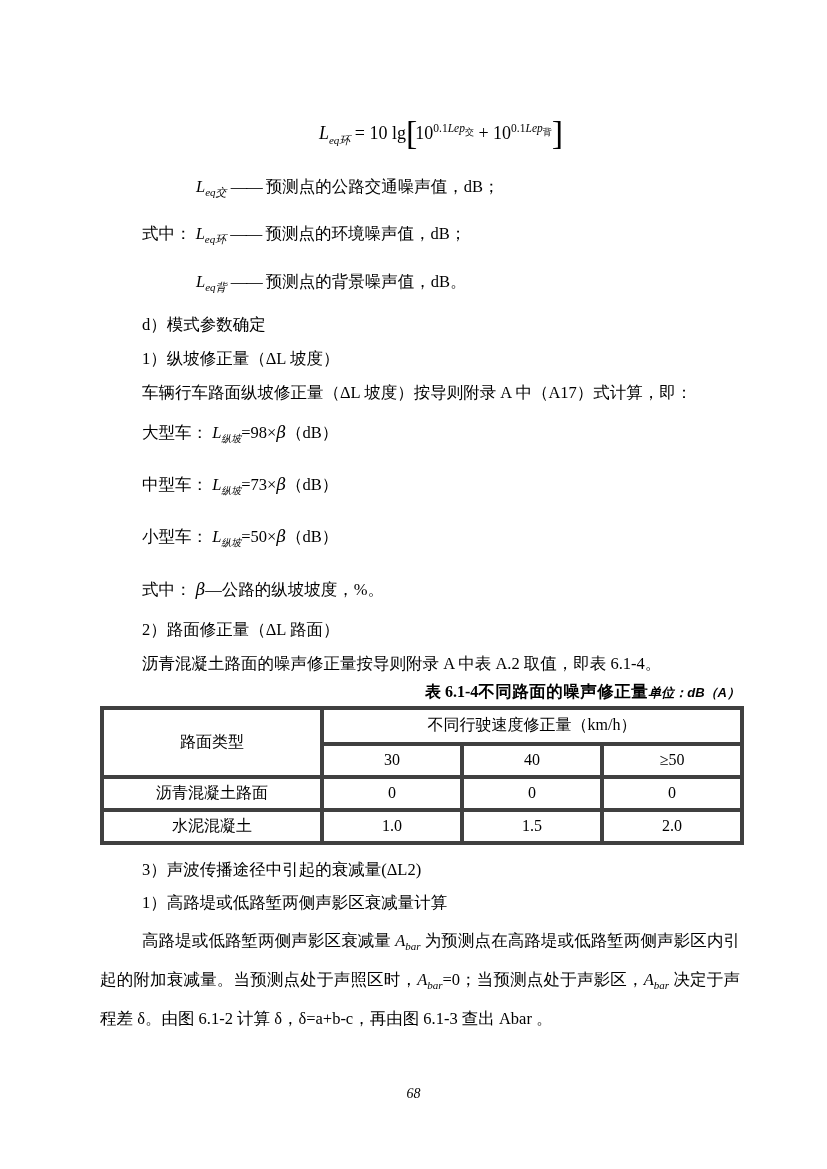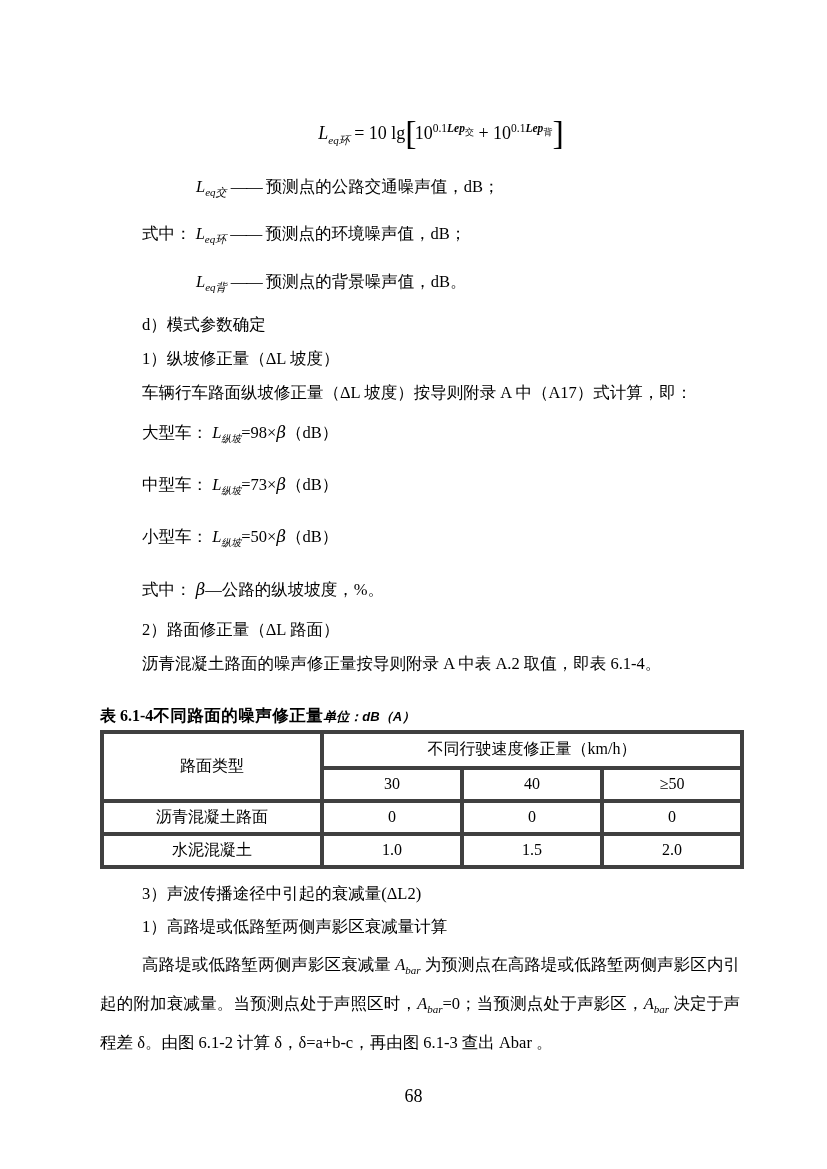--- a/index.html
+++ b/index.html
@@ -9,53 +9,53 @@
     font-family:"Liberation Serif","DejaVu Serif",serif;
     font-size:16.5px; box-sizing:border-box;
     padding:106px 87px 0 100px; overflow:hidden;
   }
   
   .formula { text-align:center; padding-left:40px; height:48px; line-height:44px; font-size:18px; }
   .f-var { font-style:italic; }
   .f-sub { font-size:11px; font-style:italic; }
   .f-bracket { font-size:34px; vertical-align:-5px; font-weight:500; letter-spacing:-2px; }
   .f-exp { font-size:11.5px; }
-  .f-exp i { font-style:italic;font-weight:bold; }
+  .f-exp i { font-style:italic; }
   .f-exp sub { font-size:9px; }
   
   .where { margin-top:12px; }
   .where-row { line-height:41px; padding-left:42px; }
   .where-row.cont { padding-left:96px; }
   .lsym { font-style:italic; }
   .lsym sub { font-size:11px; font-style:italic; }
   .dash { letter-spacing:-1px; }
   
   .h-line { line-height:34px; padding-left:42px; }
   .v-row { line-height:46px; padding-left:42px; }
   .v-row .lsym sub { font-size:10px; }
   .beta { font-style:italic; font-family:"DejaVu Serif",serif; }
   
-  .table-caption { display:flex; justify-content:flex-start; align-items:baseline; margin-top:24px; margin-bottom:3px; }
+  .table-caption { display:flex; justify-content:flex-end; align-items:baseline; margin-top:0; margin-bottom:3px; }
   .caption-no { font-weight:bold; font-size:16px; }
   .caption-title { font-weight:bold; font-family:Liberation Sans, sans-serif; font-size:16.5px; letter-spacing:0.5px; }
   .caption-unit { font-weight:bold; font-family:"Liberation Sans","DejaVu Sans",sans-serif; font-size:13px;font-style:italic; }
   table.data { border-collapse:collapse; width:100%; table-layout:fixed; border:1.5px solid #000; }
   table.data th, table.data td {
     border:4px solid #404040; text-align:center; vertical-align:middle;
     font-weight:normal; font-size:16px; padding:2px 0; height:25px;
   }
   table.data .grp { height:28px; }
   
   .sec3 { margin-top:8px; }
   .sec3 .h-line { line-height:33px; }
   .para { margin-top:5px; line-height:34px; text-align:justify; text-indent:42px; }
   .ital { font-style:italic; }
   .ital-sub { font-size:11px; font-style:italic; }
   
-  .page-number { position:absolute; left:0; right:0; top:1086px; text-align:center; font-size:18px; }
+  .page-number { position:absolute; left:0; right:0; top:1086px; text-align:center; font-size:14px;font-style:italic; }
 </style>
 </head>
 <body>
 
 <div class="page">
 
   <div class="formula">
     <span class="f-var">L</span><sub class="f-sub">eq环</sub><span> = 10 lg</span><span class="f-bracket">[</span><span>10</span><sup class="f-exp"><span>0.1</span><i>Lep</i><sub>交</sub></sup><span> + </span><span>10</span><sup class="f-exp"><span>0.1</span><i>Lep</i><sub>背</sub></sup><span class="f-bracket">]</span>
   </div>
 

